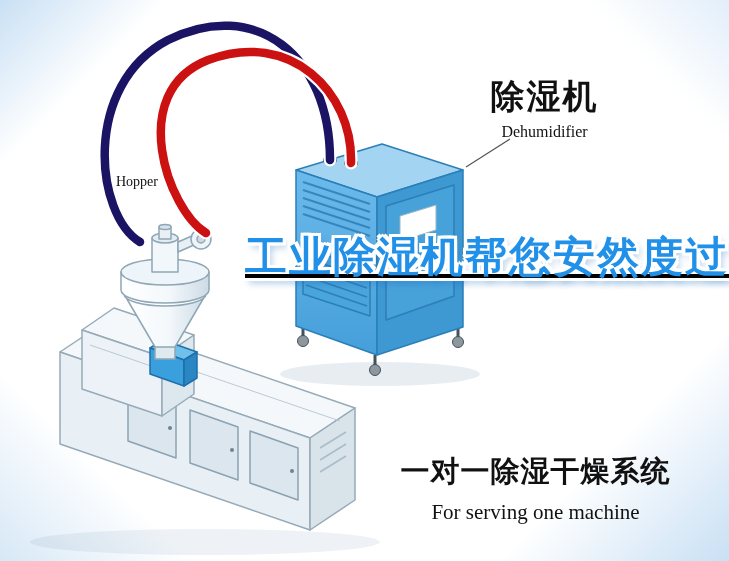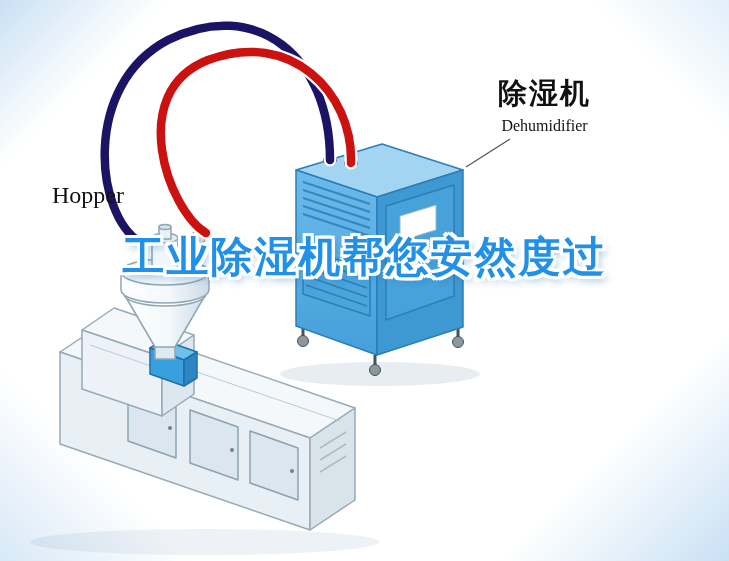--- a/index.html
+++ b/index.html
@@ -25,31 +25,31 @@
   .label-cn{
     font-weight:bold;
     font-family:"Liberation Sans", sans-serif;
     color:#111;
   }
   .label-en{
     font-family:"Liberation Serif", serif;
     color:#111;
   }
   .dehum-label{left:452px;top:74px;width:185px;}
-  .dehum-label .label-cn{font-size:29px;letter-spacing:2px;}
+  .dehum-label .label-cn{font-size:34px;letter-spacing:2px;}
   .dehum-label .label-en{font-size:16px;margin-top:3px;}
   .hopper-label{left:18px;top:170px;width:140px;}
   .hopper-label .label-cn{font-size:25px;letter-spacing:2px;}
-  .hopper-label .label-en{font-size:24px;margin-top:12px;}
+  .hopper-label .label-en{font-size:14px;margin-top:4px;text-align:right;}
   .system-label{left:368px;top:452px;width:335px;}
   .system-label .label-cn{font-size:29px;letter-spacing:1px;}
   .system-label .label-en{font-size:21px;margin-top:8px;}
   .main-title{
     position:absolute;left:0;top:234px;width:729px;
-    text-align:center;line-height:1.1;
+    text-align:right;line-height:1.1;text-decoration:underline;
   }
   .title-line{
     font-family:"Liberation Sans", sans-serif;
     font-weight:bold;
     font-size:42px;
     letter-spacing:2px;
     color:#2090e8;
     text-shadow:
       -3px -3px 0 #fff, 3px -3px 0 #fff, -3px 3px 0 #fff, 3px 3px 0 #fff,
       -3px 0 0 #fff, 3px 0 0 #fff, 0 -3px 0 #fff, 0 3px 0 #fff,
@@ -183,14 +183,18 @@
   </div>
 
   <div class="label-block hopper-label">
     <div class="label-en">Hopper</div>
   </div>
 
   <div class="main-title">
     <div class="title-line">工业除湿机帮您安然度过</div>
   </div>
 
+  <div class="label-block system-label">
+    <div class="label-cn">一对一除湿干燥系统</div>
+    <div class="label-en">For serving one machine</div>
+  </div>
 
 </div>
 
 </body></html>

